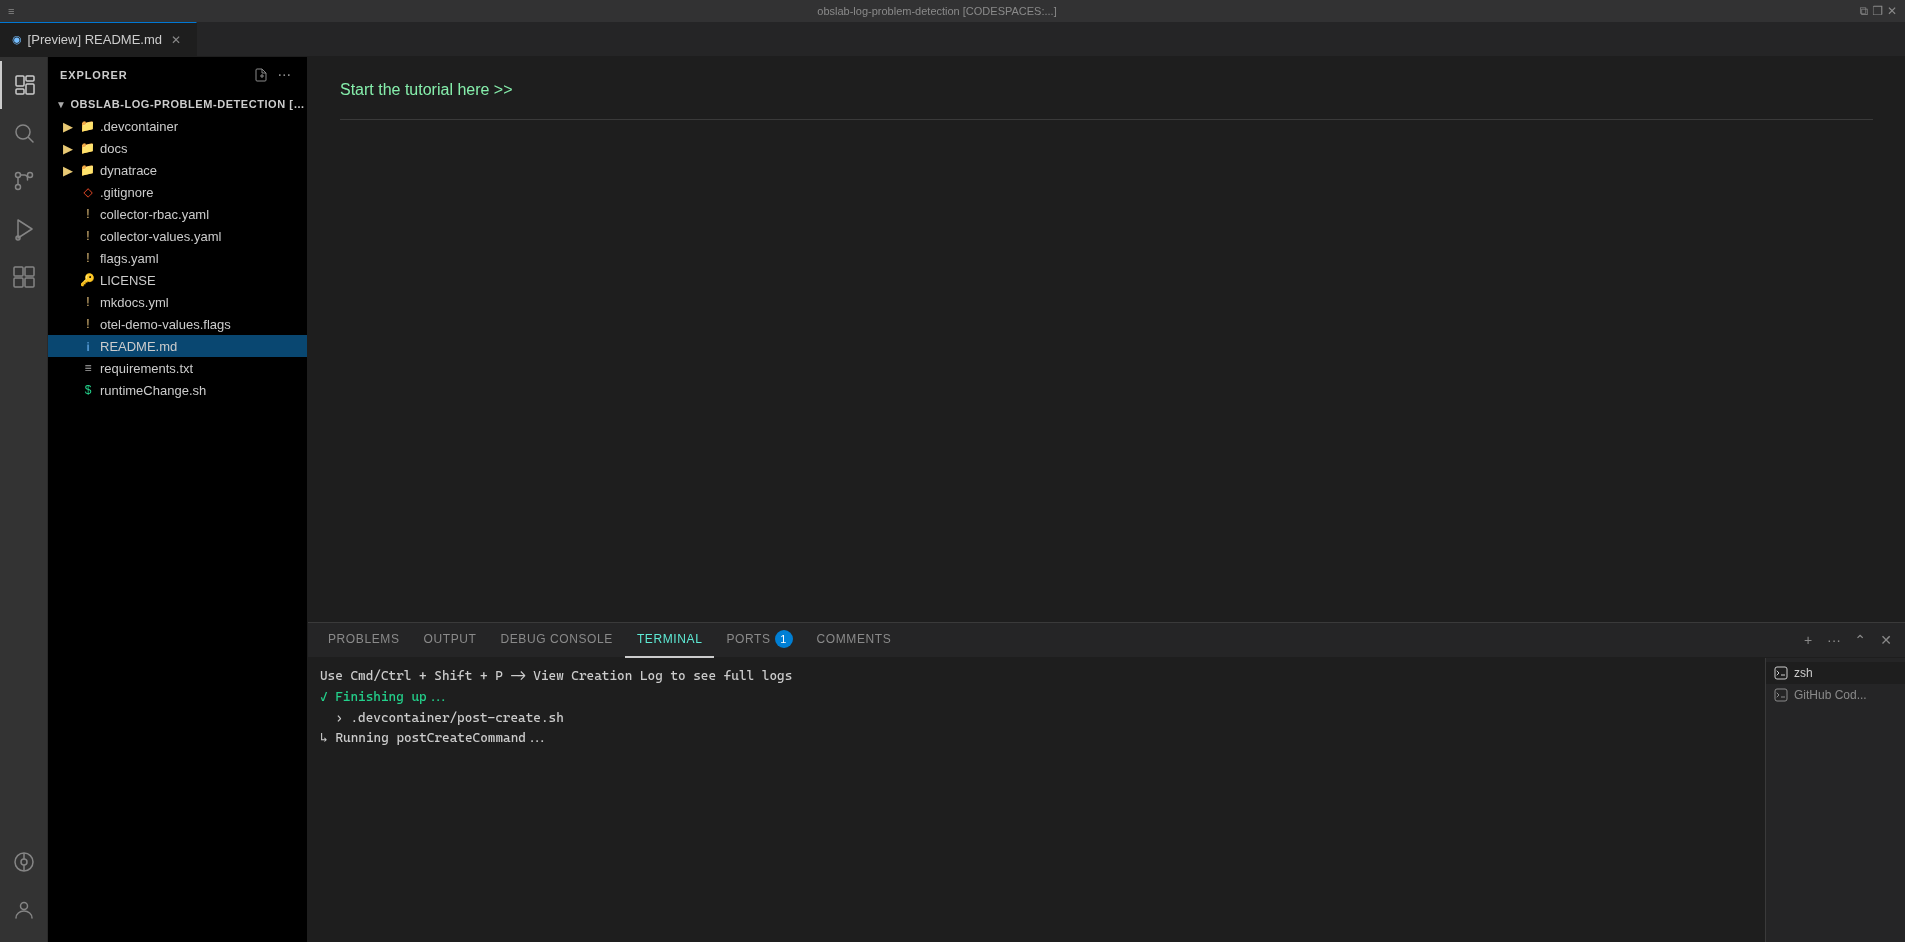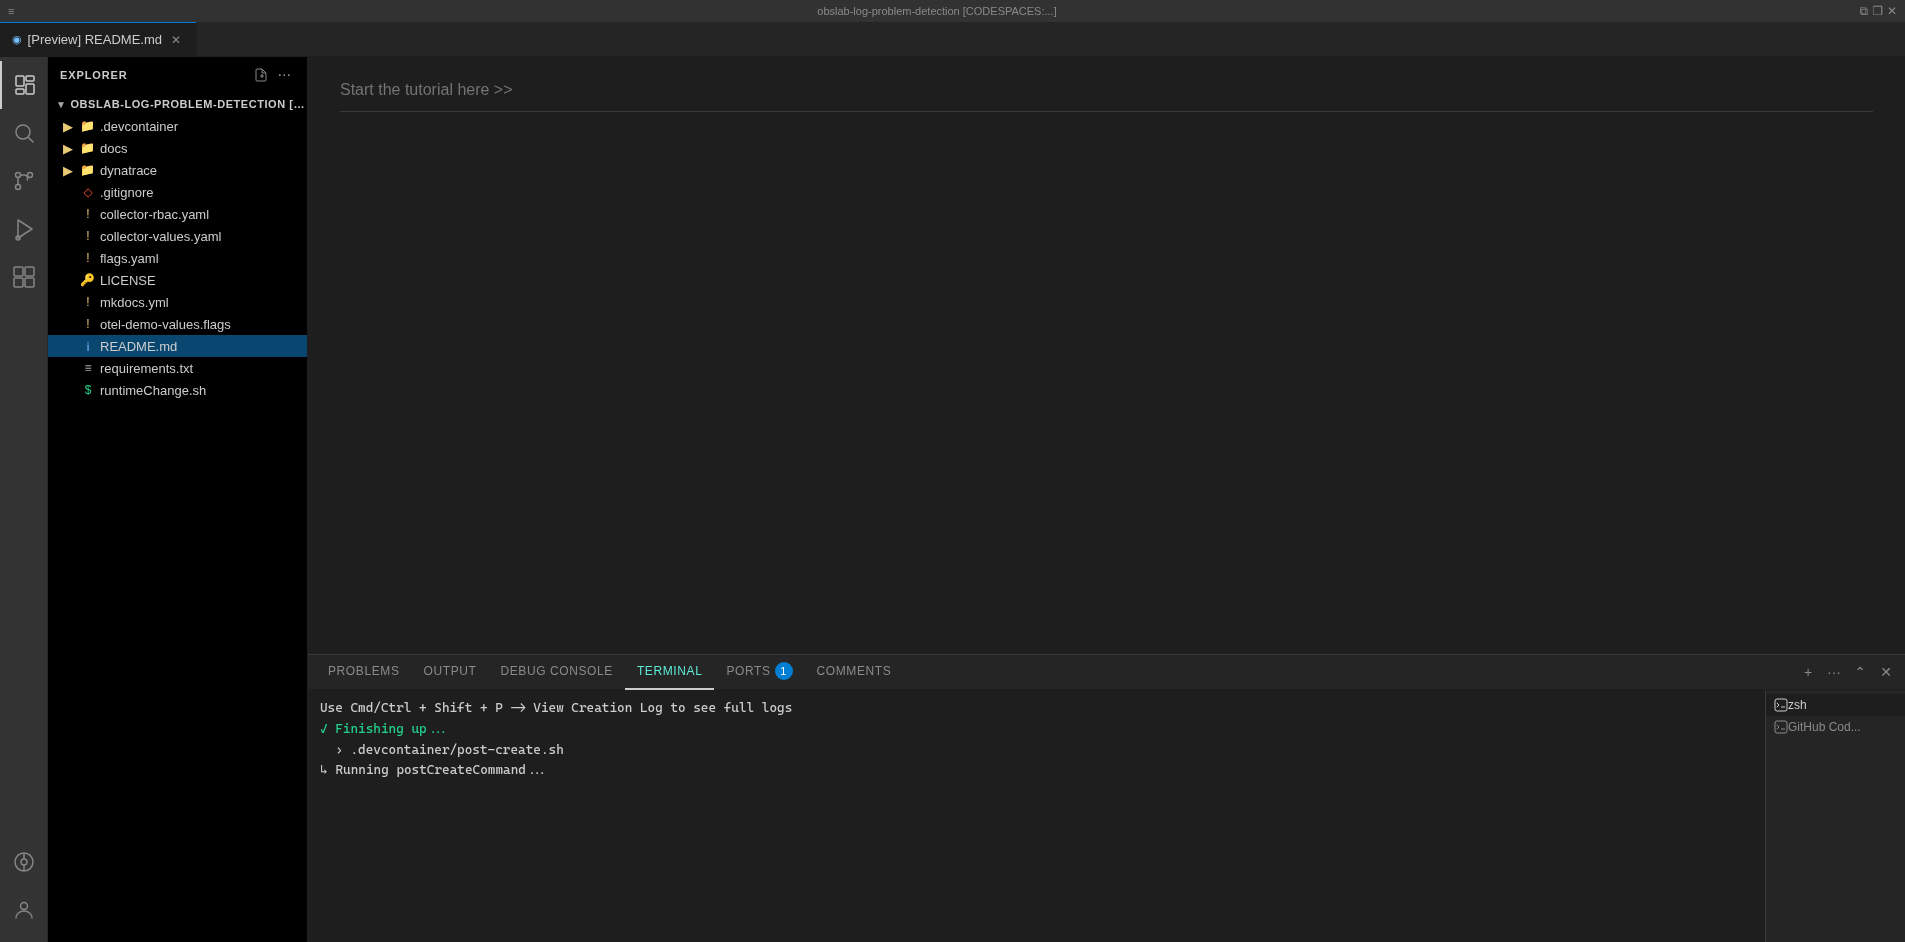--- a/index.html
+++ b/index.html
@@ -204,31 +204,31 @@
     }
     .preview-title {
       font-size: 28px;
       font-weight: 700;
       color: #cccccc;
       margin-bottom: 16px;
       padding-bottom: 8px;
       border-bottom: 1px solid #3a3a3a;
     }
     .preview-link {
-      color: #737373;
+      color: #86efac;
       text-decoration: none;
       font-size: 16px;
-      padding-bottom: 12px;
+      padding-bottom: 20px;
       border-bottom: 1px solid #3a3a3a;
       display: block;
     }
 
     
     .terminal-panel {
-      height: 288px;
+      height: 320px;
       background: #1e1e1e;
       border-top: 1px solid #3a3a3a;
       display: flex;
       flex-direction: column;
       flex-shrink: 0;
     }
     .panel-tabs {
       display: flex;
       align-items: center;
       height: 35px;
@@ -300,20 +300,21 @@
       display: flex;
       flex-direction: column;
       padding: 4px 0;
       font-size: 12px;
     }
     .terminal-session-item {
       display: flex;
       align-items: center;
       padding: 4px 8px;
       cursor: pointer;
+      gap: 6px;
       color: #8a8a8a;
     }
     .terminal-session-item.active { color: #cccccc; background: #1e1e1e; }
 
     .terminal-body {
       display: flex;
       flex: 1;
       overflow: hidden;
     }
 

